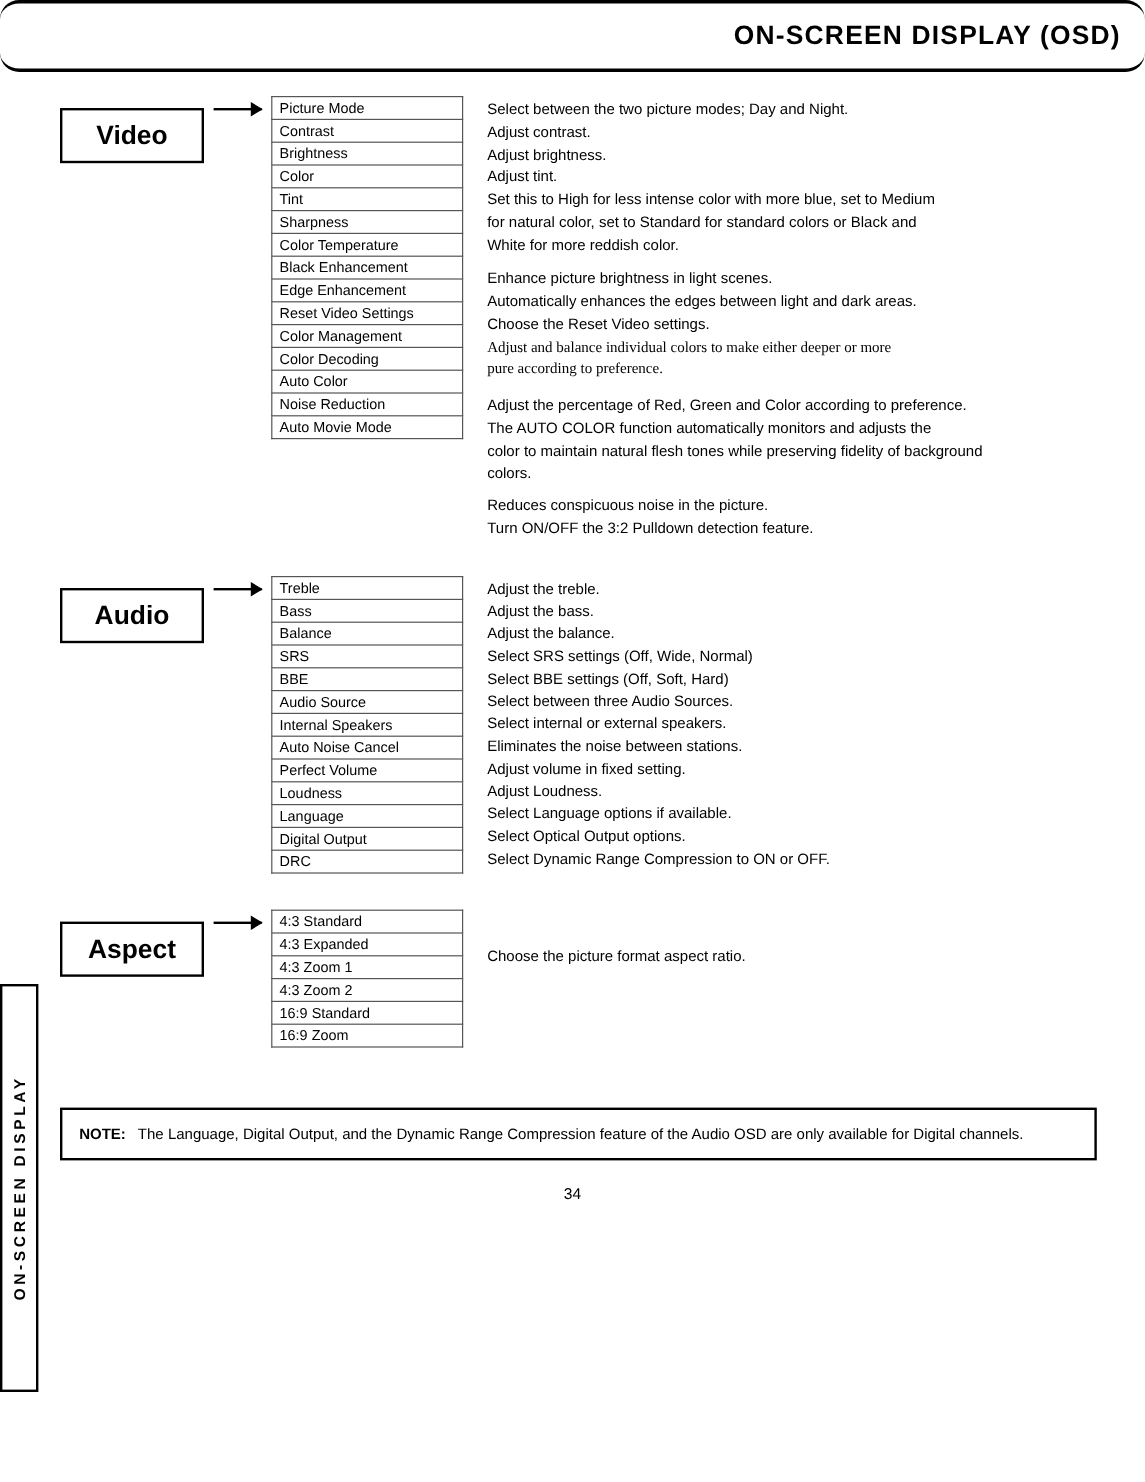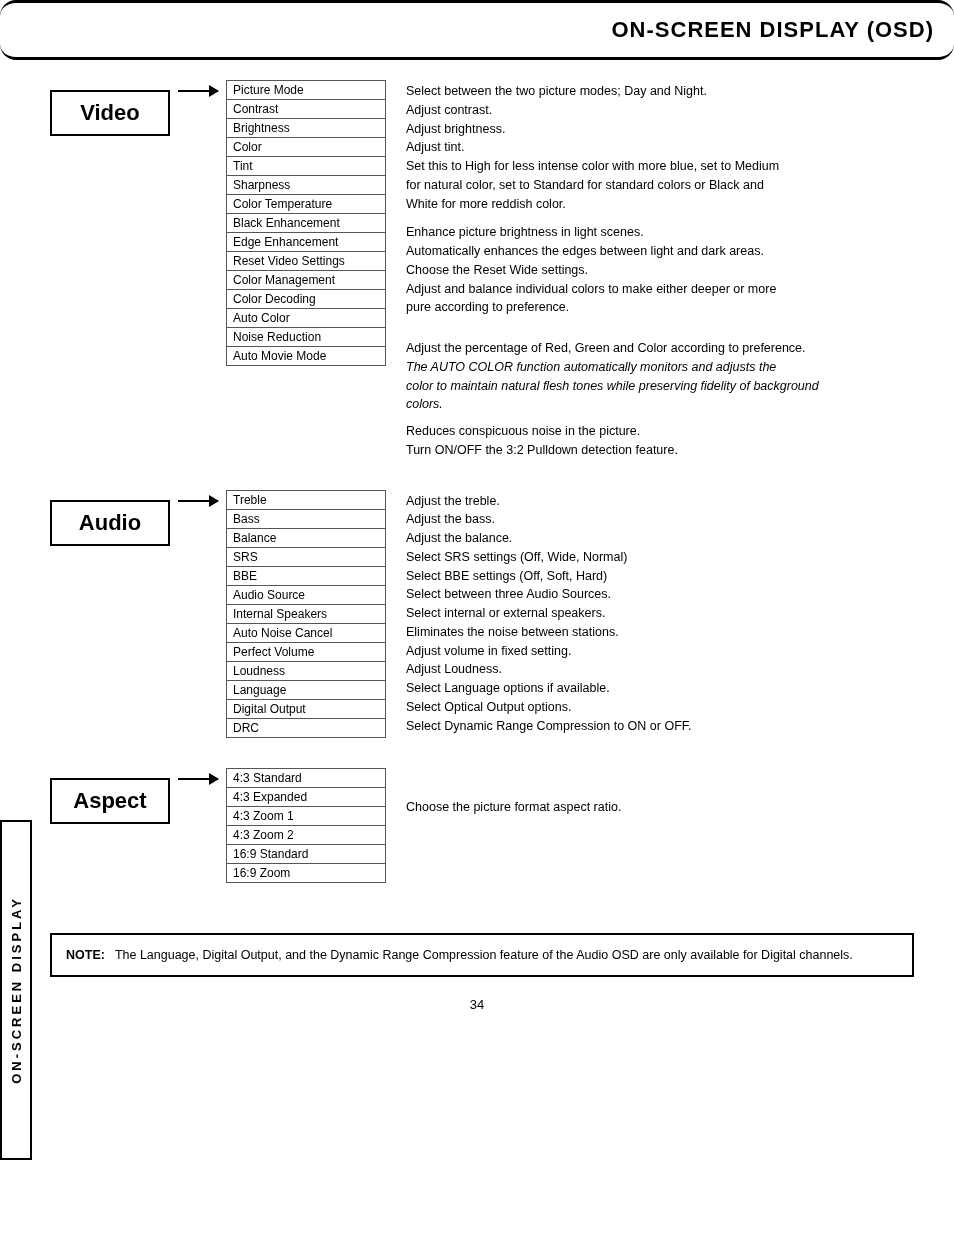--- a/index.html
+++ b/index.html
@@ -217,24 +217,24 @@
       </tbody>
         </table>
       <div class="descriptions">
         <div class="desc-row">Select between the two picture modes; Day and Night.</div>
         <div class="desc-row">Adjust contrast.</div>
         <div class="desc-row">Adjust brightness.</div>
         <div class="desc-row">Adjust tint.</div>
         <div class="desc-row" style="margin-bottom: 10px;">Set this to High for less intense color with more blue, set to Medium<br>for natural color, set to Standard for standard colors or Black and<br>White for more reddish color.</div>
         <div class="desc-row">Enhance picture brightness in light scenes.</div>
         <div class="desc-row">Automatically enhances the edges between light and dark areas.</div>
-        <div class="desc-row">Choose the Reset Wide settings.</div>
-        <div class="desc-row" style="margin-bottom: 22px;">Adjust and balance individual colors to make either deeper or more<br>pure according to preference.</div>
+        <div class="desc-row">Choose the Reset Video settings.</div>
+        <div class="desc-row" style="margin-bottom: 12px; font-family: Liberation Serif, serif;">Adjust and balance individual colors to make either deeper or more<br>pure according to preference.</div>
         <div class="desc-row">Adjust the percentage of Red, Green and Color according to preference.</div>
-        <div class="desc-row" style="margin-bottom: 8px; font-style: italic;">The AUTO COLOR function automatically monitors and adjusts the<br>color to maintain natural flesh tones while preserving fidelity of background<br>colors.</div>
+        <div class="desc-row" style="margin-bottom: 8px;">The AUTO COLOR function automatically monitors and adjusts the<br>color to maintain natural flesh tones while preserving fidelity of background<br>colors.</div>
         <div class="desc-row">Reduces conspicuous noise in the picture.</div>
         <div class="desc-row">Turn ON/OFF the 3:2 Pulldown detection feature.</div>
       </div>
     </div>
   </div>
 
   <div class="section">
     <div class="section-label">Audio</div>
     <div class="arrow">
       <div class="arrow-line"></div>

